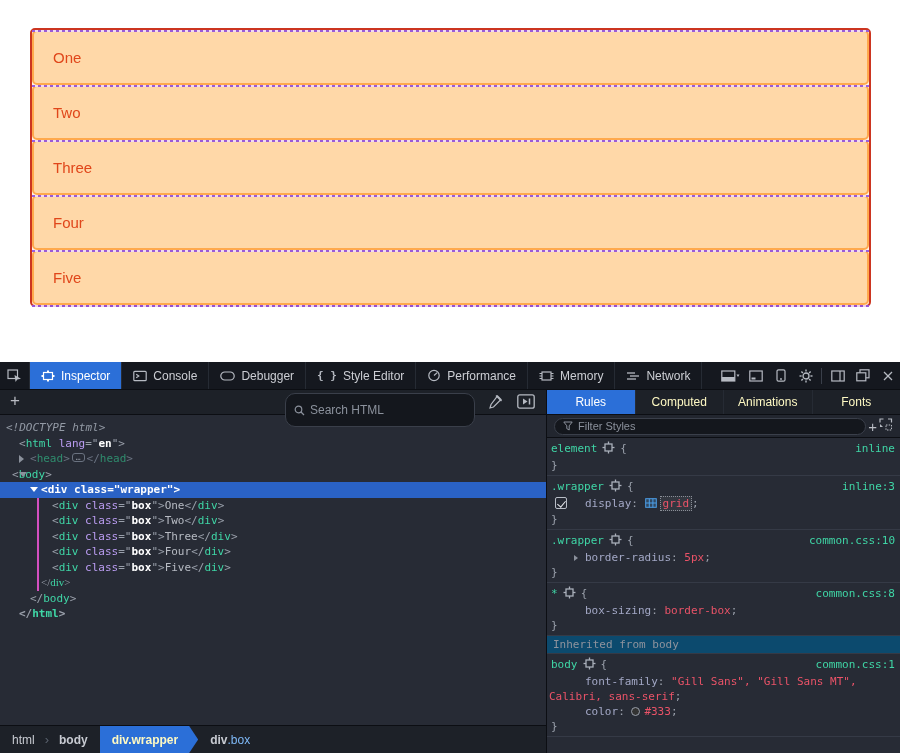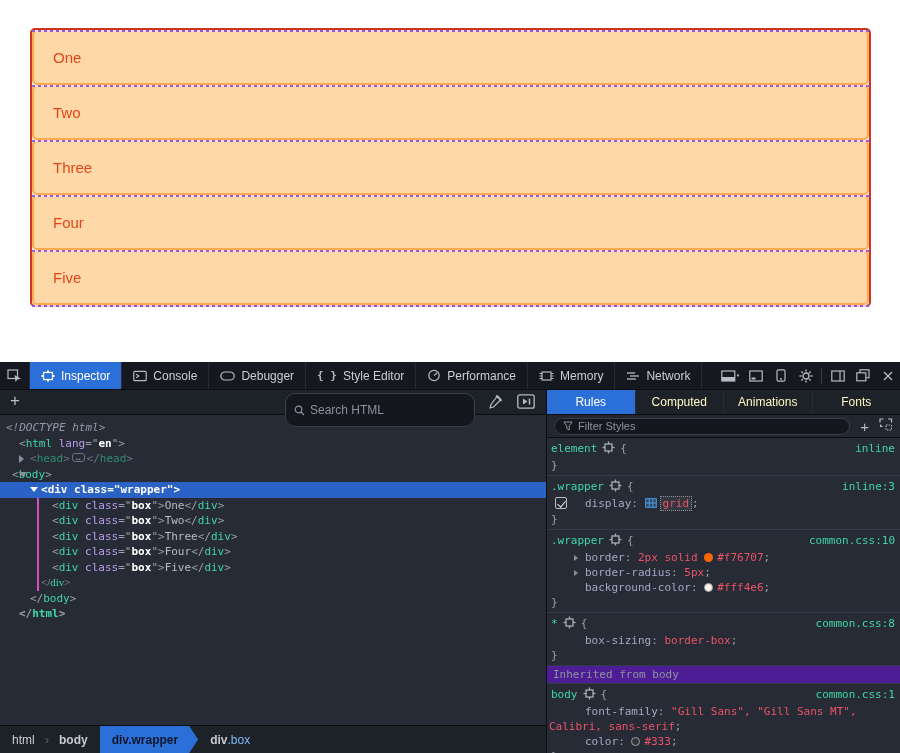--- a/index.html
+++ b/index.html
@@ -60,32 +60,32 @@
   .arrow.open{border-left:4px solid transparent;border-right:4px solid transparent;border-top:5px solid #8b919c}
   .arrow.closed{border-top:4px solid transparent;border-bottom:4px solid transparent;border-left:5px solid #8b919c;margin-top:-1px}
   .mline.sel .arrow.open{border-top-color:#fff}
   .guide{position:absolute;width:2px;background:#d44fc0}
 
   
   .crumbs{height:28px;flex:none;background:var(--bg-toolbar);border-top:1px solid var(--border-dark);
     display:flex;align-items:center;font-size:12px;color:#c8cbd2}
   .crumb{padding:0 12px;height:100%;display:flex;align-items:center;font-weight:bold}
   .crumb.plain{font-weight:normal}
-  .crumb.selcrumb{background:var(--blue);color:#0f172a;
+  .crumb.selcrumb{background:var(--blue);color:#fef9c3;
     clip-path:polygon(0 0,calc(100% - 9px) 0,100% 50%,calc(100% - 9px) 100%,0 100%);padding-right:20px}
   .crumbsep{color:#59616d;font-size:13px;margin:0 -2px}
   .crumb .cls2{color:#7fb9f7;font-weight:normal}
 
   
   .rtabs{height:25px;flex:none;background:var(--bg-toolbar);border-bottom:1px solid var(--border-dark);display:flex}
   .rtab{flex:1;display:flex;align-items:center;justify-content:center;border-right:1px solid #262b34;color:#fef9c3}
   .rtab:last-child{border-right:none}
   .rtab.active{background:var(--blue);color:#fff}
   .filterrow{height:23px;flex:none;background:#22262f;border-bottom:1px solid var(--border-dark);
-    display:flex;align-items:center;padding:0 7px;gap:10px}
+    display:flex;align-items:center;padding:0 7px;gap:2px}
   .filterpill{flex:1;height:17px;border-radius:9px;background:#14171d;border:1px solid #3a3f4a;
     display:flex;align-items:center;gap:5px;padding:0 8px;color:#8b919c;font-size:11px}
   .addrule{font-size:15px;color:#b9bcc3;line-height:1}
 
   .rules{flex:1;overflow:hidden;font:11px/15px "DejaVu Sans Mono",monospace;color:var(--punc)}
   .rule{padding:3px 0 2px;border-bottom:1px solid var(--sep)}
   .rline{padding-left:4px;white-space:pre-wrap}
   .rsel{color:var(--green)}
   .loc{float:right;color:var(--green);padding-right:5px}
   .decl{position:relative;padding-left:38px}
@@ -95,21 +95,21 @@
   .sw.borderless{border:1px solid transparent}
   .sw.lightb{border:1px solid #9aa0ab}
   .chk{position:absolute;left:8px;top:1px;width:12px;height:12px;border:1px solid #b8bdc6;border-radius:2px}
   .chk::after{content:"";position:absolute;left:2.5px;top:1px;width:4px;height:7px;
     border-right:1.5px solid #e8eaee;border-bottom:1.5px solid #e8eaee;transform:rotate(40deg)}
   .expander{position:absolute;left:27px;top:4.5px;width:0;height:0;
     border-top:3.5px solid transparent;border-bottom:3.5px solid transparent;border-left:4.5px solid #8b919c}
   .contline{margin-left:-36px}
   .gicon{display:inline-block;margin-right:3px;vertical-align:-1px}
   .chip{display:inline-block;margin:0 5px;vertical-align:-2px}
-  .inherited{background:#4c1d95;color:#8f939d;padding:2px 6px;border-bottom:1px solid var(--sep);font:11px "DejaVu Sans Mono",monospace}
+  .inherited{background:#0c4a6e;color:#8f939d;padding:2px 6px;border-bottom:1px solid var(--sep);font:11px "DejaVu Sans Mono",monospace}
 </style>
 </head>
 <body>
 
 <div class="page">
   <div class="wrapper" id="grid-wrapper">
       <div class="gbox">One</div>
       <div class="gbox">Two</div>
       <div class="gbox">Three</div>
       <div class="gbox">Four</div>
@@ -357,23 +357,21 @@
           <div class="rule">
             <div class="rline"><span class="loc">common.css:10</span><span class="rsel">.wrapper</span><span class="chip"><svg width="13" height="13" viewBox="0 0 13 13">
                   <rect x="3" y="3" width="7" height="7" fill="none" stroke="#aab0ba" stroke-width="1.3"></rect>
                   <g stroke="#aab0ba" stroke-width="1.3">
                     <line x1="6.5" y1="0.5" x2="6.5" y2="3"></line>
                     <line x1="6.5" y1="10" x2="6.5" y2="12.5"></line>
                     <line x1="0.5" y1="6.5" x2="3" y2="6.5"></line>
                     <line x1="10" y1="6.5" x2="12.5" y2="6.5"></line>
                   </g>
                 </svg></span><span>{</span></div>
-            <div class="rline decl"><span class="expander"></span><span class="pname">border</span><span>: </span><span class="val">2px solid </span><span class="sw borderless" style="background: rgb(247, 103, 7);"></span><span class="val">#f76707</span><span>;</span></div>
             <div class="rline decl"><span class="expander"></span><span class="pname">border-radius</span><span>: </span><span class="val">5px</span><span>;</span></div>
-            <div class="rline decl"><span class="pname">background-color</span><span>: </span><span class="sw lightb" style="background: rgb(255, 244, 230);"></span><span class="val">#fff4e6</span><span>;</span></div>
             <div class="rline">}</div>
           </div>
           <div class="rule">
             <div class="rline"><span class="loc">common.css:8</span><span class="rsel">*</span><span class="chip"><svg width="13" height="13" viewBox="0 0 13 13">
                   <rect x="3" y="3" width="7" height="7" fill="none" stroke="#aab0ba" stroke-width="1.3"></rect>
                   <g stroke="#aab0ba" stroke-width="1.3">
                     <line x1="6.5" y1="0.5" x2="6.5" y2="3"></line>
                     <line x1="6.5" y1="10" x2="6.5" y2="12.5"></line>
                     <line x1="0.5" y1="6.5" x2="3" y2="6.5"></line>
                     <line x1="10" y1="6.5" x2="12.5" y2="6.5"></line>

